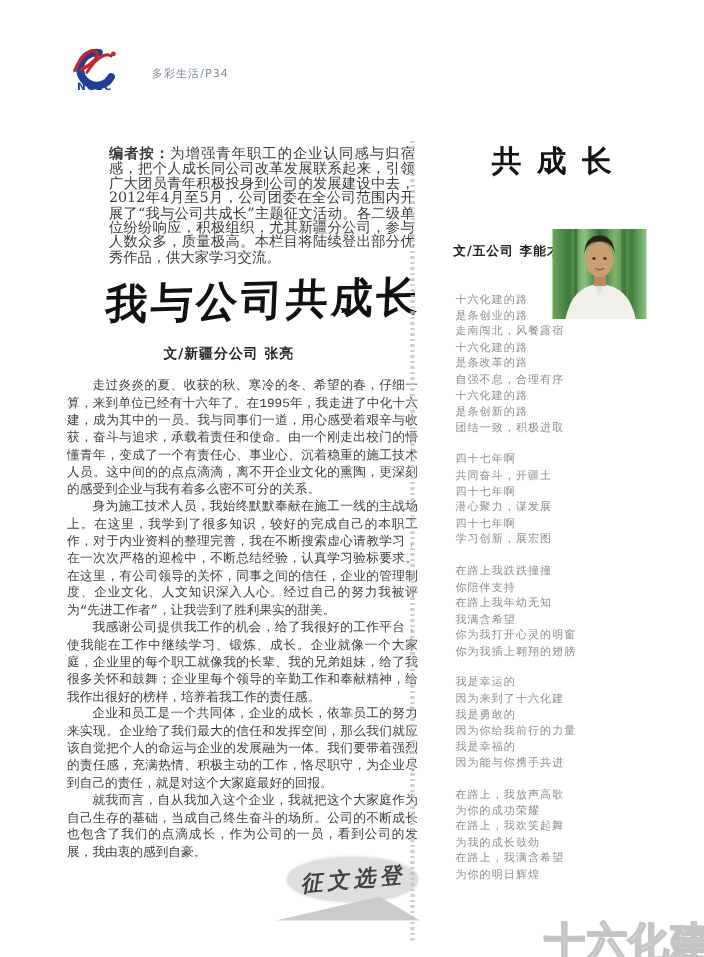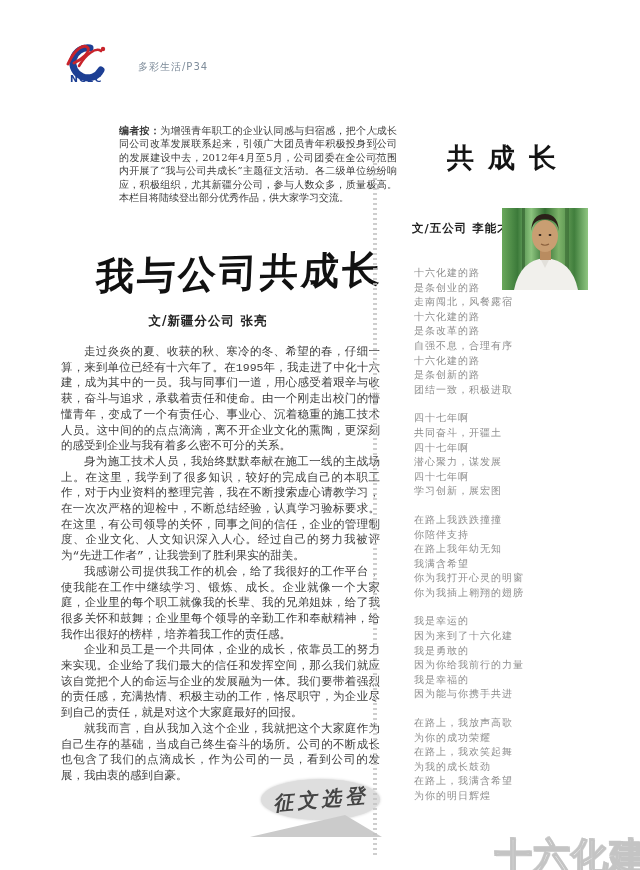--- a/index.html
+++ b/index.html
@@ -6,22 +6,22 @@
   body{width:640px;height:870px;background:#ffffff;position:relative;overflow:hidden;
        font-family:"DejaVu Serif","Liberation Serif",serif;}
   .abs{position:absolute;}
 
   
   .logo{left:54px;top:42px;width:60px;height:44px;}
   .section-label{left:114px;top:60px;font-size:10px;color:#7e8c9a;letter-spacing:1px;
        font-family:"DejaVu Sans","Liberation Sans",sans-serif;margin-left:24px;}
 
   
-  .editor-note{left:99px;top:124px;width:278px;font-size:10px;line-height:13.4px;
-       color:#3a3a3a;text-align:justify;margin-left:20px;}
+  .editor-note{left:99px;top:134px;width:278px;font-size:13px;line-height:13.4px;
+       color:#3a3a3a;text-align:justify;}
   .editor-note .en-label{font-weight:bold;}
 
   
   .calligraphy-title{left:96px;top:248px;margin:0;font-size:38px;font-weight:900;color:#111;
        letter-spacing:3px;transform:rotate(-1.5deg) skewX(-4deg);white-space:nowrap;}
   .byline-left{left:98px;top:313px;width:220px;text-align:center;font-size:12.5px;
        font-weight:700;color:#222;letter-spacing:1px;}
   .body-text{left:61px;top:344px;width:319px;}
   .body-text p{margin:0;font-size:11.5px;line-height:15.7px;color:#3e3e3e;
        text-align:justify;text-indent:2em;font-family:Liberation Mono, monospace;}
@@ -35,21 +35,21 @@
        clip-path:polygon(0% 100%,72% 0%,100% 100%);}
 
   
   .divider{left:373px;top:128px;width:4px;height:727px;
        background:repeating-linear-gradient(to bottom,#c2c2c2 0 2px,transparent 2px 5px);
        opacity:.8;}
 
   
   .right-title{left:414px;top:122px;margin:0;font-weight:700;color:#141414;}
   .right-title .t1{display:block;font-size:27px;letter-spacing:14px;}
-  .right-title .t2{display:block;font-size:27px;letter-spacing:14px;margin-top:18px;padding-left:33px;}
+  .right-title .t2{display:block;font-size:27px;letter-spacing:14px;margin-top:6px;padding-left:33px;}
   .byline-right{left:412px;top:221px;font-size:11.5px;font-weight:700;color:#222;letter-spacing:1px;}
   .photo{left:502px;top:208px;width:86px;height:82px;overflow:hidden;}
   .poem{left:414px;top:266px;width:175px;}
   .stanza{margin:0 0 14px 0;}
   .poem-line{font-size:10px;line-height:14.6px;color:#8d8d8d;letter-spacing:1px;white-space:nowrap;}
 
   
   .watermark{left:495px;top:832px;font-size:37px;font-weight:700;letter-spacing:1px;
        color:#ffffff;-webkit-text-stroke:1.4px #c4c4c4;
        text-shadow:0 0 1px #c9c9c9,1px 1px 0 #d2d2d2,-1px -1px 0 #d2d2d2;white-space:nowrap;}

